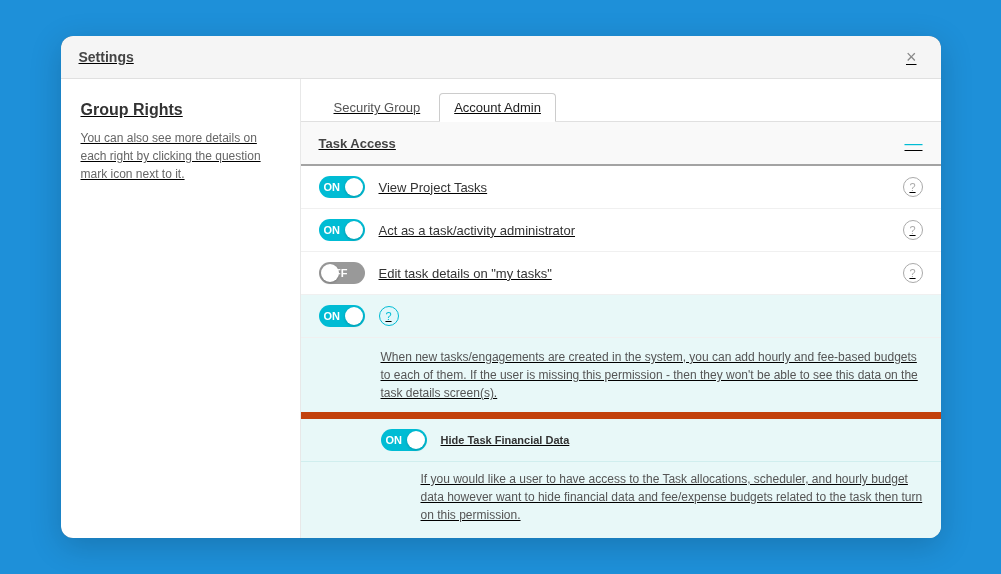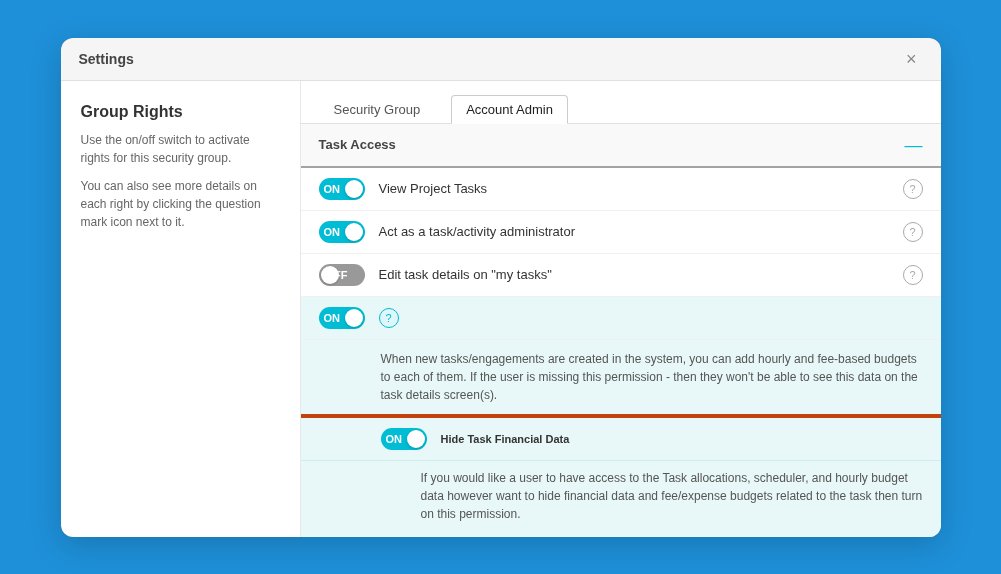--- a/index.html
+++ b/index.html
@@ -12,20 +12,21 @@
       justify-content: center;
       font-family: -apple-system, BlinkMacSystemFont, 'Segoe UI', sans-serif;
     }
     .modal {
       background: #0c4a6e;
       border-radius: 12px;
       width: 880px;
       min-height: 460px;
       box-shadow: 0 8px 32px rgba(0,0,0,0.18);
       overflow: hidden;
+      text-decoration: underline;
     }
     .modal-header {
       background: #f5f5f5;
       border-bottom: 1px solid #e0e0e0;
       padding: 10px 18px;
       display: flex;
       align-items: center;
       justify-content: space-between;
     }
     .modal-title {
@@ -68,21 +69,21 @@
     .content {
       flex: 1;
       background: #fff;
       overflow-y: auto;
     }
     .tabs {
       display: flex;
       padding: 14px 18px 0 18px;
       border-bottom: 1px solid #e0e0e0;
       background: #fff;
-      gap: 16px;
+      gap: 4px;
     }
     .tab {
       padding: 6px 14px;
       font-size: 13px;
       color: #555;
       cursor: pointer;
       border: 1px solid transparent;
       border-radius: 4px 4px 0 0;
       background: none;
       margin-bottom: -1px;
@@ -186,21 +187,21 @@
       position: absolute;
       top: 2px;
       box-shadow: 0 1px 3px rgba(0,0,0,0.2);
       transition: left 0.1s;
     }
     .toggle-track.on .toggle-knob { right: 2px; left: auto; }
     .toggle-track.off .toggle-knob { left: 2px; }
     .expanded-detail {
       background: #e8f8f8;
       padding: 10px 18px 10px 80px;
-      border-bottom: 4px solid #c2410c;
+      border-bottom: 7px solid #c2410c;
     }
     .expanded-detail p {
       font-size: 12px;
       color: #555;
       line-height: 1.5;
     }
     .sub-permission {
       display: flex;
       align-items: center;
       padding: 10px 18px 10px 80px;
@@ -228,21 +229,20 @@
 <body>
 
 <div class="modal">
   <div class="modal-header">
     <span class="modal-title">Settings</span>
     <button class="close-btn">×</button>
   </div>
   <div class="modal-body">
     <div class="sidebar">
       <div class="sidebar-title">Group Rights</div>
-      <p class="sidebar-text">Use the on/off switch to activate rights for this security group.</p>
       <p class="sidebar-text">You can also see more details on each right by clicking the question mark icon next to it.</p>
     </div>
     <div class="content">
       <div class="tabs">
         <button class="tab">Security Group</button>
         <button class="tab active">Account Admin</button>
       </div>
       <div class="section">
         <div class="section-header">
           <span class="section-title">Task Access</span>

